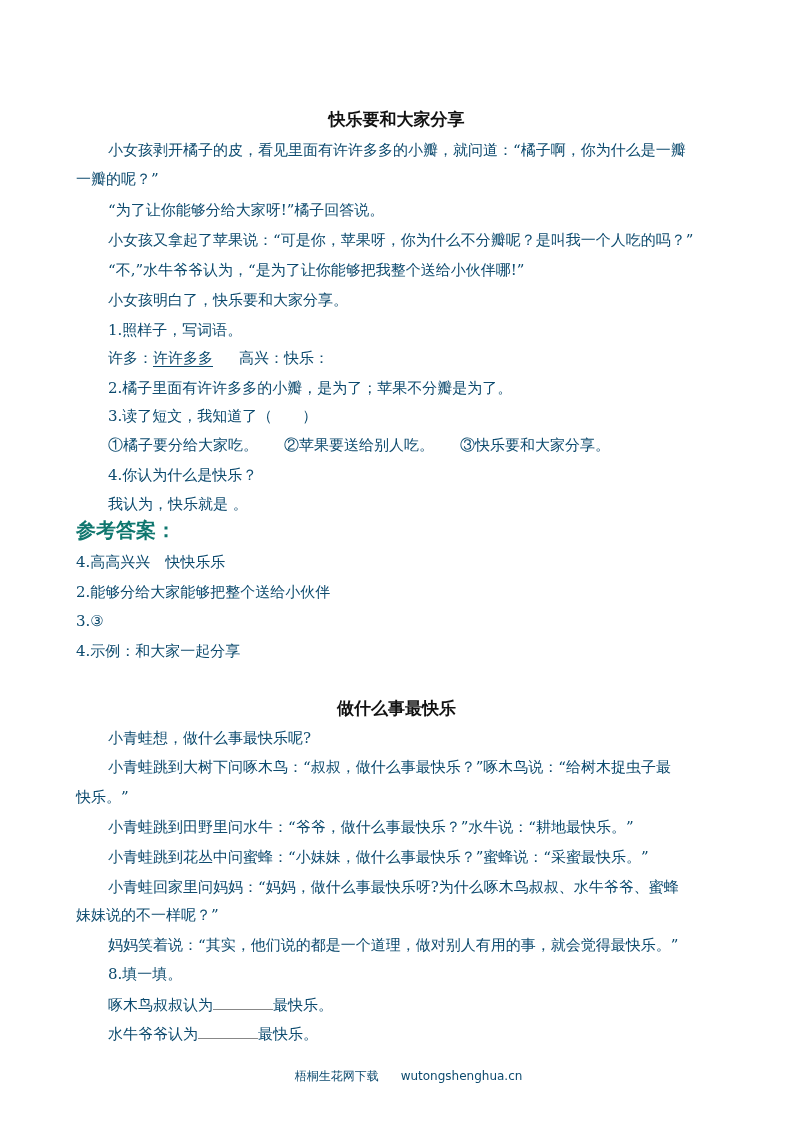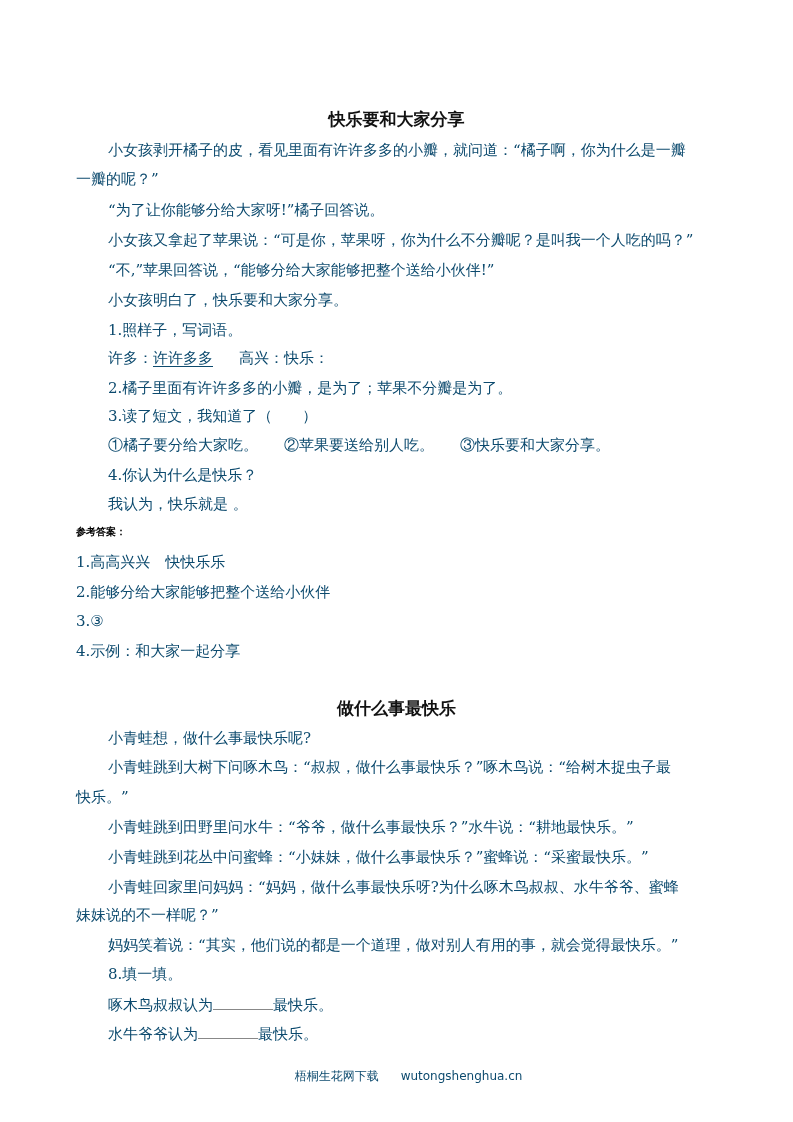--- a/index.html
+++ b/index.html
@@ -1,55 +1,55 @@
 <!DOCTYPE html>
 <html><head>
   <meta charset="utf-8">
   <style>
     html, body { margin: 0; padding: 0; background: #ffffff; }
     body { width: 793px; height: 1122px; position: relative; overflow: hidden; color: #111; }
     .page { position: absolute; left: 0; top: 0; width: 793px; height: 1122px; margin-top: 28px; }
     .line { position: absolute; white-space: nowrap; font-family: "DejaVu Serif", serif; font-size: 15px; line-height: 20px; color: #0c4a6e; }
     .title { position: absolute; left: 0; width: 793px; text-align: center; font-family: "DejaVu Sans", sans-serif; font-size: 17px; font-weight: bold; line-height: 22px; color: #111; }
-    .answers-heading { position: absolute; font-family: Liberation Sans, sans-serif; font-weight: bold; font-size: 10px; line-height: 22px; color: #000000; }
+    .answers-heading { position: absolute; font-family: Liberation Mono, monospace; font-weight: bold; font-size: 20px; line-height: 22px; color: #0f766e; }
     .underlined { text-decoration: underline; text-underline-offset: 3px; }
     .blank { display: inline-block; width: 60px; border-bottom: 1px solid #888; height: 15px; vertical-align: baseline; }
     .gap { display: inline-block; width: 26px; }
     .footer { position: absolute; top: 1040px; left: 12px; width: 793px; text-align: center; font-size: 12px; color: #0c4a6e; }
     .footer .cn { font-family: "DejaVu Serif", serif; }
     .footer .url { font-family: "DejaVu Sans", sans-serif; margin-left: 22px; }
   </style>
 </head>
 <body>
 
 <div class="page">
 
   <div class="title" style="top:80px;">快乐要和大家分享</div>
 
   <div class="line" style="left:108px; top:112px;">小女孩剥开橘子的皮，看见里面有许许多多的小瓣，就问道：“橘子啊，你为什么是一瓣</div>
   <div class="line" style="left:76px; top:141px;">一瓣的呢？”</div>
   <div class="line" style="left:108px; top:172px;">“为了让你能够分给大家呀!”橘子回答说。</div>
   <div class="line" style="left:108px; top:202px;">小女孩又拿起了苹果说：“可是你，苹果呀，你为什么不分瓣呢？是叫我一个人吃的吗？”</div>
-  <div class="line" style="left:108px; top:232px;">“不,”苹果回答说，“能够分给大家能够把整个送给小伙伴!”</div>
+  <div class="line" style="left:108px; top:232px;">“不,”水牛爷爷认为，“是为了让你能够把我整个送给小伙伴哪!”</div>
   <div class="line" style="left:108px; top:262px;">小女孩明白了，快乐要和大家分享。</div>
 
   <div class="line" style="left:108px; top:292px;">1.照样子，写词语。</div>
   <div class="line" style="left:108px; top:320px;">
     <span>许多：</span><span class="underlined">许许多多</span><span class="gap"></span><span>高兴：快乐：</span>
   </div>
   <div class="line" style="left:108px; top:350px;">2.橘子里面有许许多多的小瓣，是为了；苹果不分瓣是为了。</div>
   <div class="line" style="left:108px; top:378px;">3.读了短文，我知道了（　　）</div>
   <div class="line" style="left:108px; top:407px;">
     <span>①橘子要分给大家吃。</span><span class="gap"></span><span>②苹果要送给别人吃。</span><span class="gap"></span><span>③快乐要和大家分享。</span>
   </div>
   <div class="line" style="left:108px; top:437px;">4.你认为什么是快乐？</div>
   <div class="line" style="left:108px; top:466px;">我认为，快乐就是 。</div>
 
   <div class="answers-heading" style="left:76px; top:493px;">参考答案：</div>
-  <div class="line" style="left:76px; top:524px;">1.高高兴兴　快快乐乐</div>
+  <div class="line" style="left:76px; top:524px;">4.高高兴兴　快快乐乐</div>
   <div class="line" style="left:76px; top:554px;">2.能够分给大家能够把整个送给小伙伴</div>
   <div class="line" style="left:76px; top:583px;">3.③</div>
   <div class="line" style="left:76px; top:613px;">4.示例：和大家一起分享</div>
 
   <div class="title" style="top:669px;">做什么事最快乐</div>
 
   <div class="line" style="left:108px; top:700px;">小青蛙想，做什么事最快乐呢?</div>
   <div class="line" style="left:108px; top:729px;">小青蛙跳到大树下问啄木鸟：“叔叔，做什么事最快乐？”啄木鸟说：“给树木捉虫子最</div>
   <div class="line" style="left:76px; top:759px;">快乐。”</div>
   <div class="line" style="left:108px; top:789px;">小青蛙跳到田野里问水牛：“爷爷，做什么事最快乐？”水牛说：“耕地最快乐。”</div>

